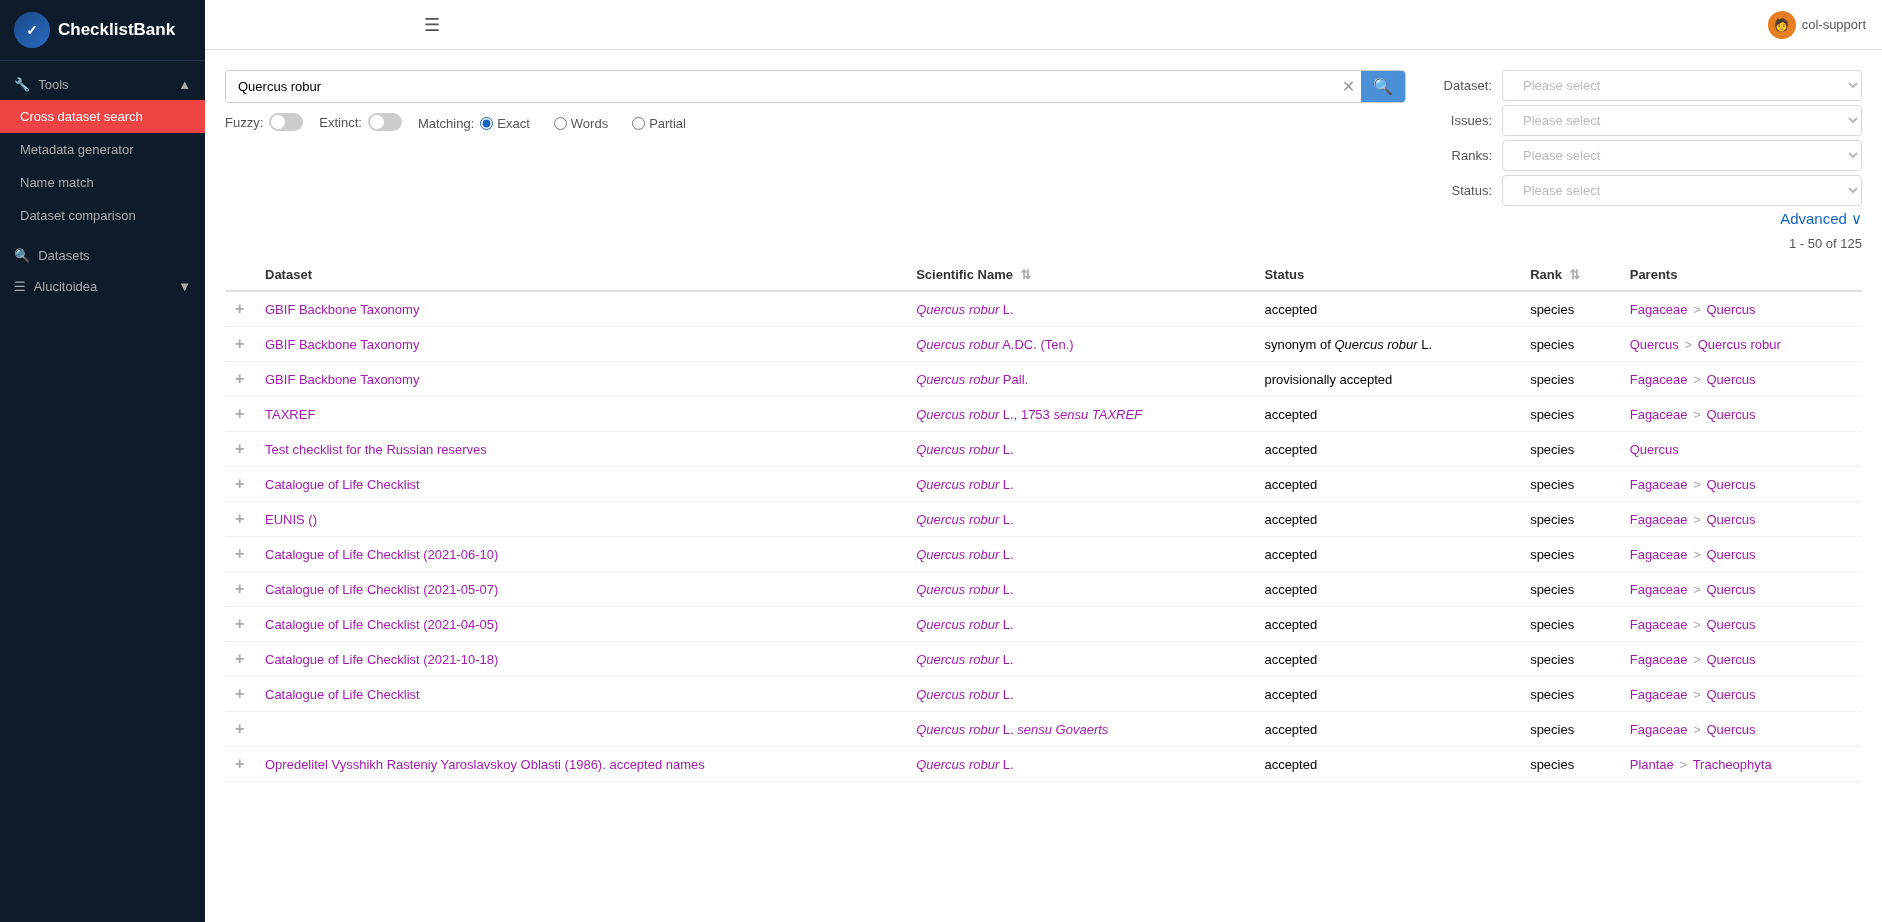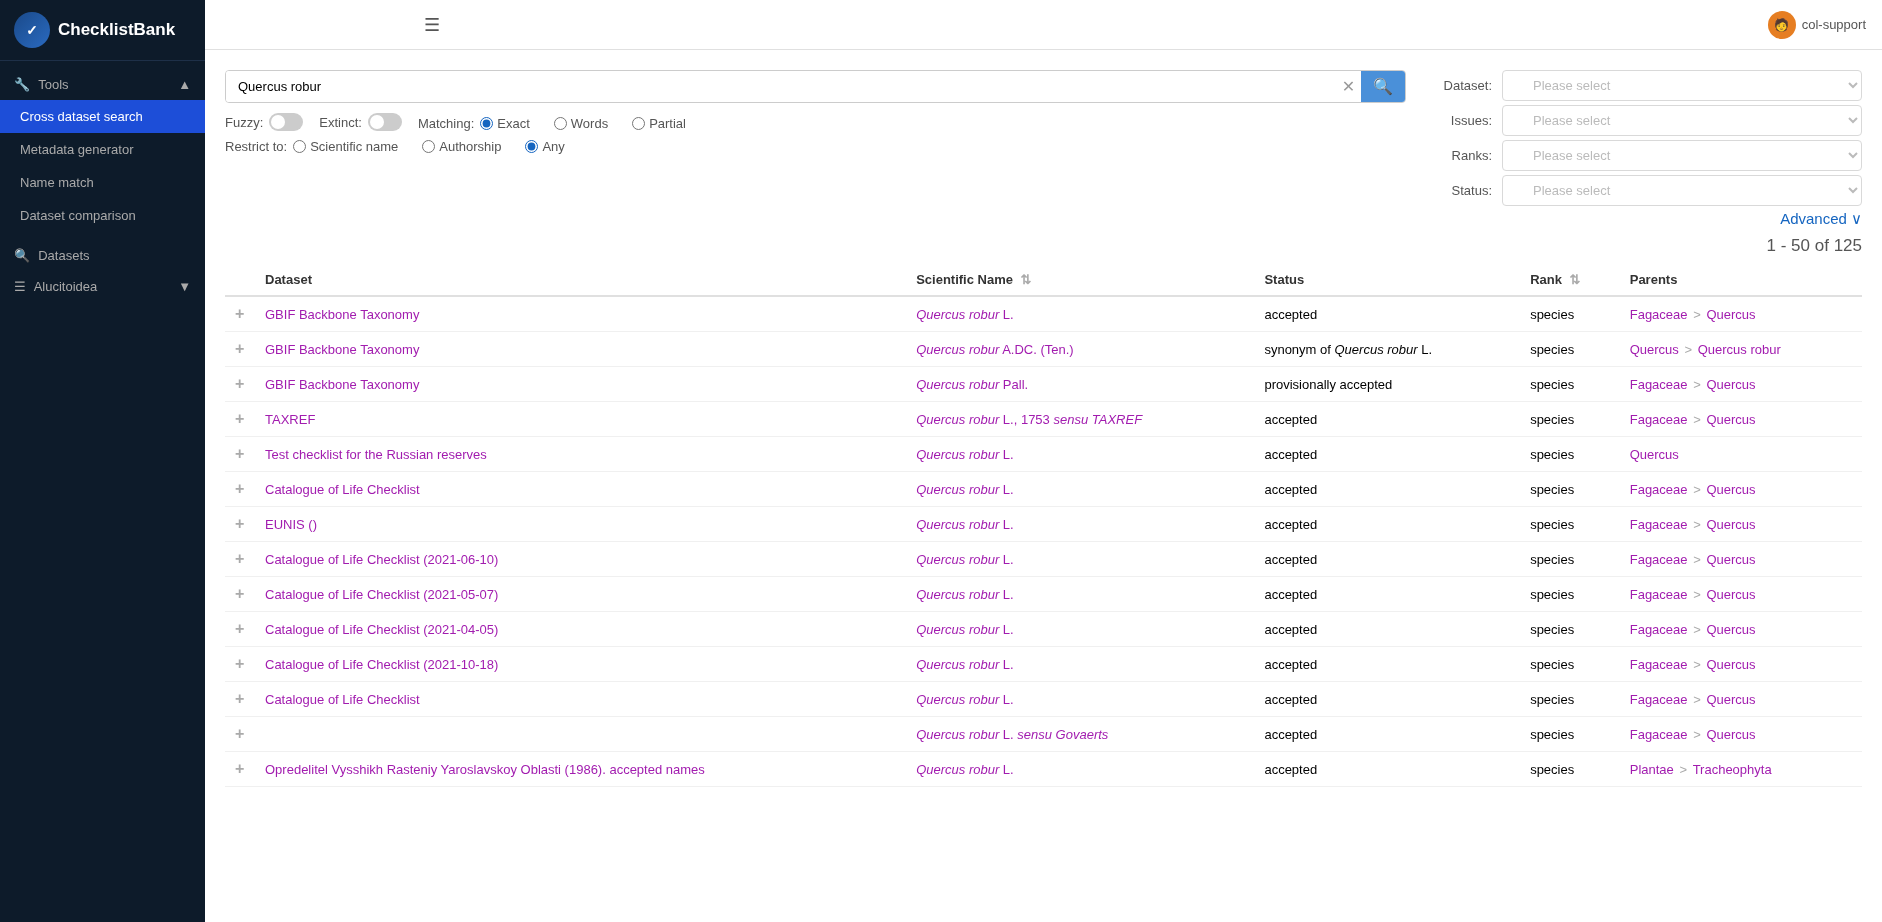--- a/index.html
+++ b/index.html
@@ -6,21 +6,21 @@
     body { font-family: -apple-system, BlinkMacSystemFont, 'Segoe UI', Arial, sans-serif; font-size: 13px; display: flex; height: 100vh; overflow: hidden; background: #f5f5f5; }
 
     
     .sidebar { width: 205px; background: #0d1b2a; color: #ccc; display: flex; flex-direction: column; flex-shrink: 0; }
     .sidebar-logo { display: flex; align-items: center; padding: 12px 14px; border-bottom: 1px solid #1e3048; }
     .logo-icon { width: 36px; height: 36px; border-radius: 50%; background: linear-gradient(135deg, #1a4a8a, #2a6ac0); display: flex; align-items: center; justify-content: center; color: white; font-size: 14px; font-weight: bold; flex-shrink: 0; }
     .logo-text { color: white; font-size: 17px; font-weight: bold; margin-left: 8px; text-align: center; }
     .sidebar-section { padding: 8px 0; }
     .sidebar-section-header { display: flex; align-items: center; justify-content: space-between; padding: 8px 14px; color: #aaa; font-size: 13px; cursor: pointer; }
     .sidebar-item { padding: 9px 14px 9px 20px; color: #aaa; cursor: pointer; font-size: 13px; }
-    .sidebar-item.active { background: #1d4ed8; color: white; }
+    .sidebar-item.active { background: #ef4444; color: white; }
 
     .sidebar-datasets { display: flex; align-items: center; padding: 8px 14px; color: #aaa; cursor: pointer; }
     .sidebar-datasets .icon { margin-right: 8px; }
 
     .sidebar-alucitoidea { display: flex; align-items: center; justify-content: space-between; padding: 8px 14px; color: #aaa; cursor: pointer; }
 
     
     .topbar { position: absolute; top: 0; right: 0; left: 205px; height: 50px; background: white; display: flex; align-items: center; justify-content: flex-end; padding: 0 16px; border-bottom: 1px solid #e0e0e0; z-index: 10; }
     .topbar-user { display: flex; align-items: center; gap: 6px; color: #555; font-size: 13px; cursor: pointer; }
     .topbar-avatar { width: 28px; height: 28px; border-radius: 50%; background: #e67e22; display: flex; align-items: center; justify-content: center; color: white; font-size: 12px; }
@@ -52,26 +52,26 @@
     input:checked + .toggle-slider:before { transform: translateX(16px); }
 
     
     .radio-group { display: flex; align-items: center; gap: 24px; }
     .radio-option { display: flex; align-items: center; gap: 4px; cursor: pointer; font-size: 13px; color: #555; }
     .radio-option input[type="radio"] { accent-color: #1565c0; cursor: pointer; }
 
     
     .filter-row { display: flex; align-items: center; margin-bottom: 4px; }
     .filter-label { width: 70px; text-align: right; margin-right: 10px; color: #555; font-size: 13px; }
-    .filter-select { flex: 1; border: 1px solid #d9d9d9; border-radius: 4px; padding: 6px 26px; font-size: 13px; color: #bbb; background: white; cursor: pointer; outline: none; }
+    .filter-select { flex: 1; border: 1px solid #d9d9d9; border-radius: 4px; padding: 6px 16px; font-size: 13px; color: #bbb; background: white; cursor: pointer; outline: none; }
 
     .advanced-link { text-align: right; color: #1565c0; font-size: 15px; cursor: pointer; margin-top: 4px; }
 
     
-    .results-info { text-align: right; color: #555; font-size: 17px; margin-bottom: 8px; }
+    .results-info { text-align: right; color: #555; font-size: 13px; margin-bottom: 8px; }
 
     
     .results-table { width: 100%; border-collapse: collapse; font-size: 13px; }
     .results-table th { border-bottom: 2px solid #e0e0e0; padding: 8px 10px; text-align: left; color: #333; font-weight: 600; cursor: pointer; white-space: nowrap; }
     .results-table th .sort-icon { color: #aaa; margin-left: 4px; }
     .results-table td { padding: 8px 10px; border-bottom: 1px solid #f0f0f0; vertical-align: middle; }
     .expand-btn { color: #aaa; cursor: pointer; font-size: 16px; font-weight: bold; }
     .link-blue { color: #a21caf; text-decoration: none; }
     .parents-arrow { color: #aaa; margin: 0 2px; }
     .hamburger { cursor: pointer; color: #555; font-size: 18px; margin-right: 14px; }
@@ -174,39 +174,20 @@
                   <span>Words</span>
               </label>
               <label class="radio-option">
                 <input type="radio" name="matching" style=""> 
                   <span>Partial</span>
               </label>
             </div>
           </div>
         </div>
 
-        <div class="search-options" style="margin-top:8px;">
-          <div class="option-group">
-            <span class="option-label">Restrict to:</span>
-            <div class="radio-group">
-              <label class="radio-option">
-                <input type="radio" name="restrict" style=""> 
-                  <span>Scientific name</span>
-              </label>
-              <label class="radio-option">
-                <input type="radio" name="restrict" style=""> 
-                  <span>Authorship</span>
-              </label>
-              <label class="radio-option">
-                <input type="radio" name="restrict" checked="" style=""> 
-                  <span>Any</span>
-              </label>
-            </div>
-          </div>
-        </div>
       </div>
 
       <div class="search-right">
         <div class="filter-row">
           <span class="filter-label">Dataset:</span>
           <select class="filter-select">
             <option value="">Please select</option>
           </select>
         </div>
         <div class="filter-row">

